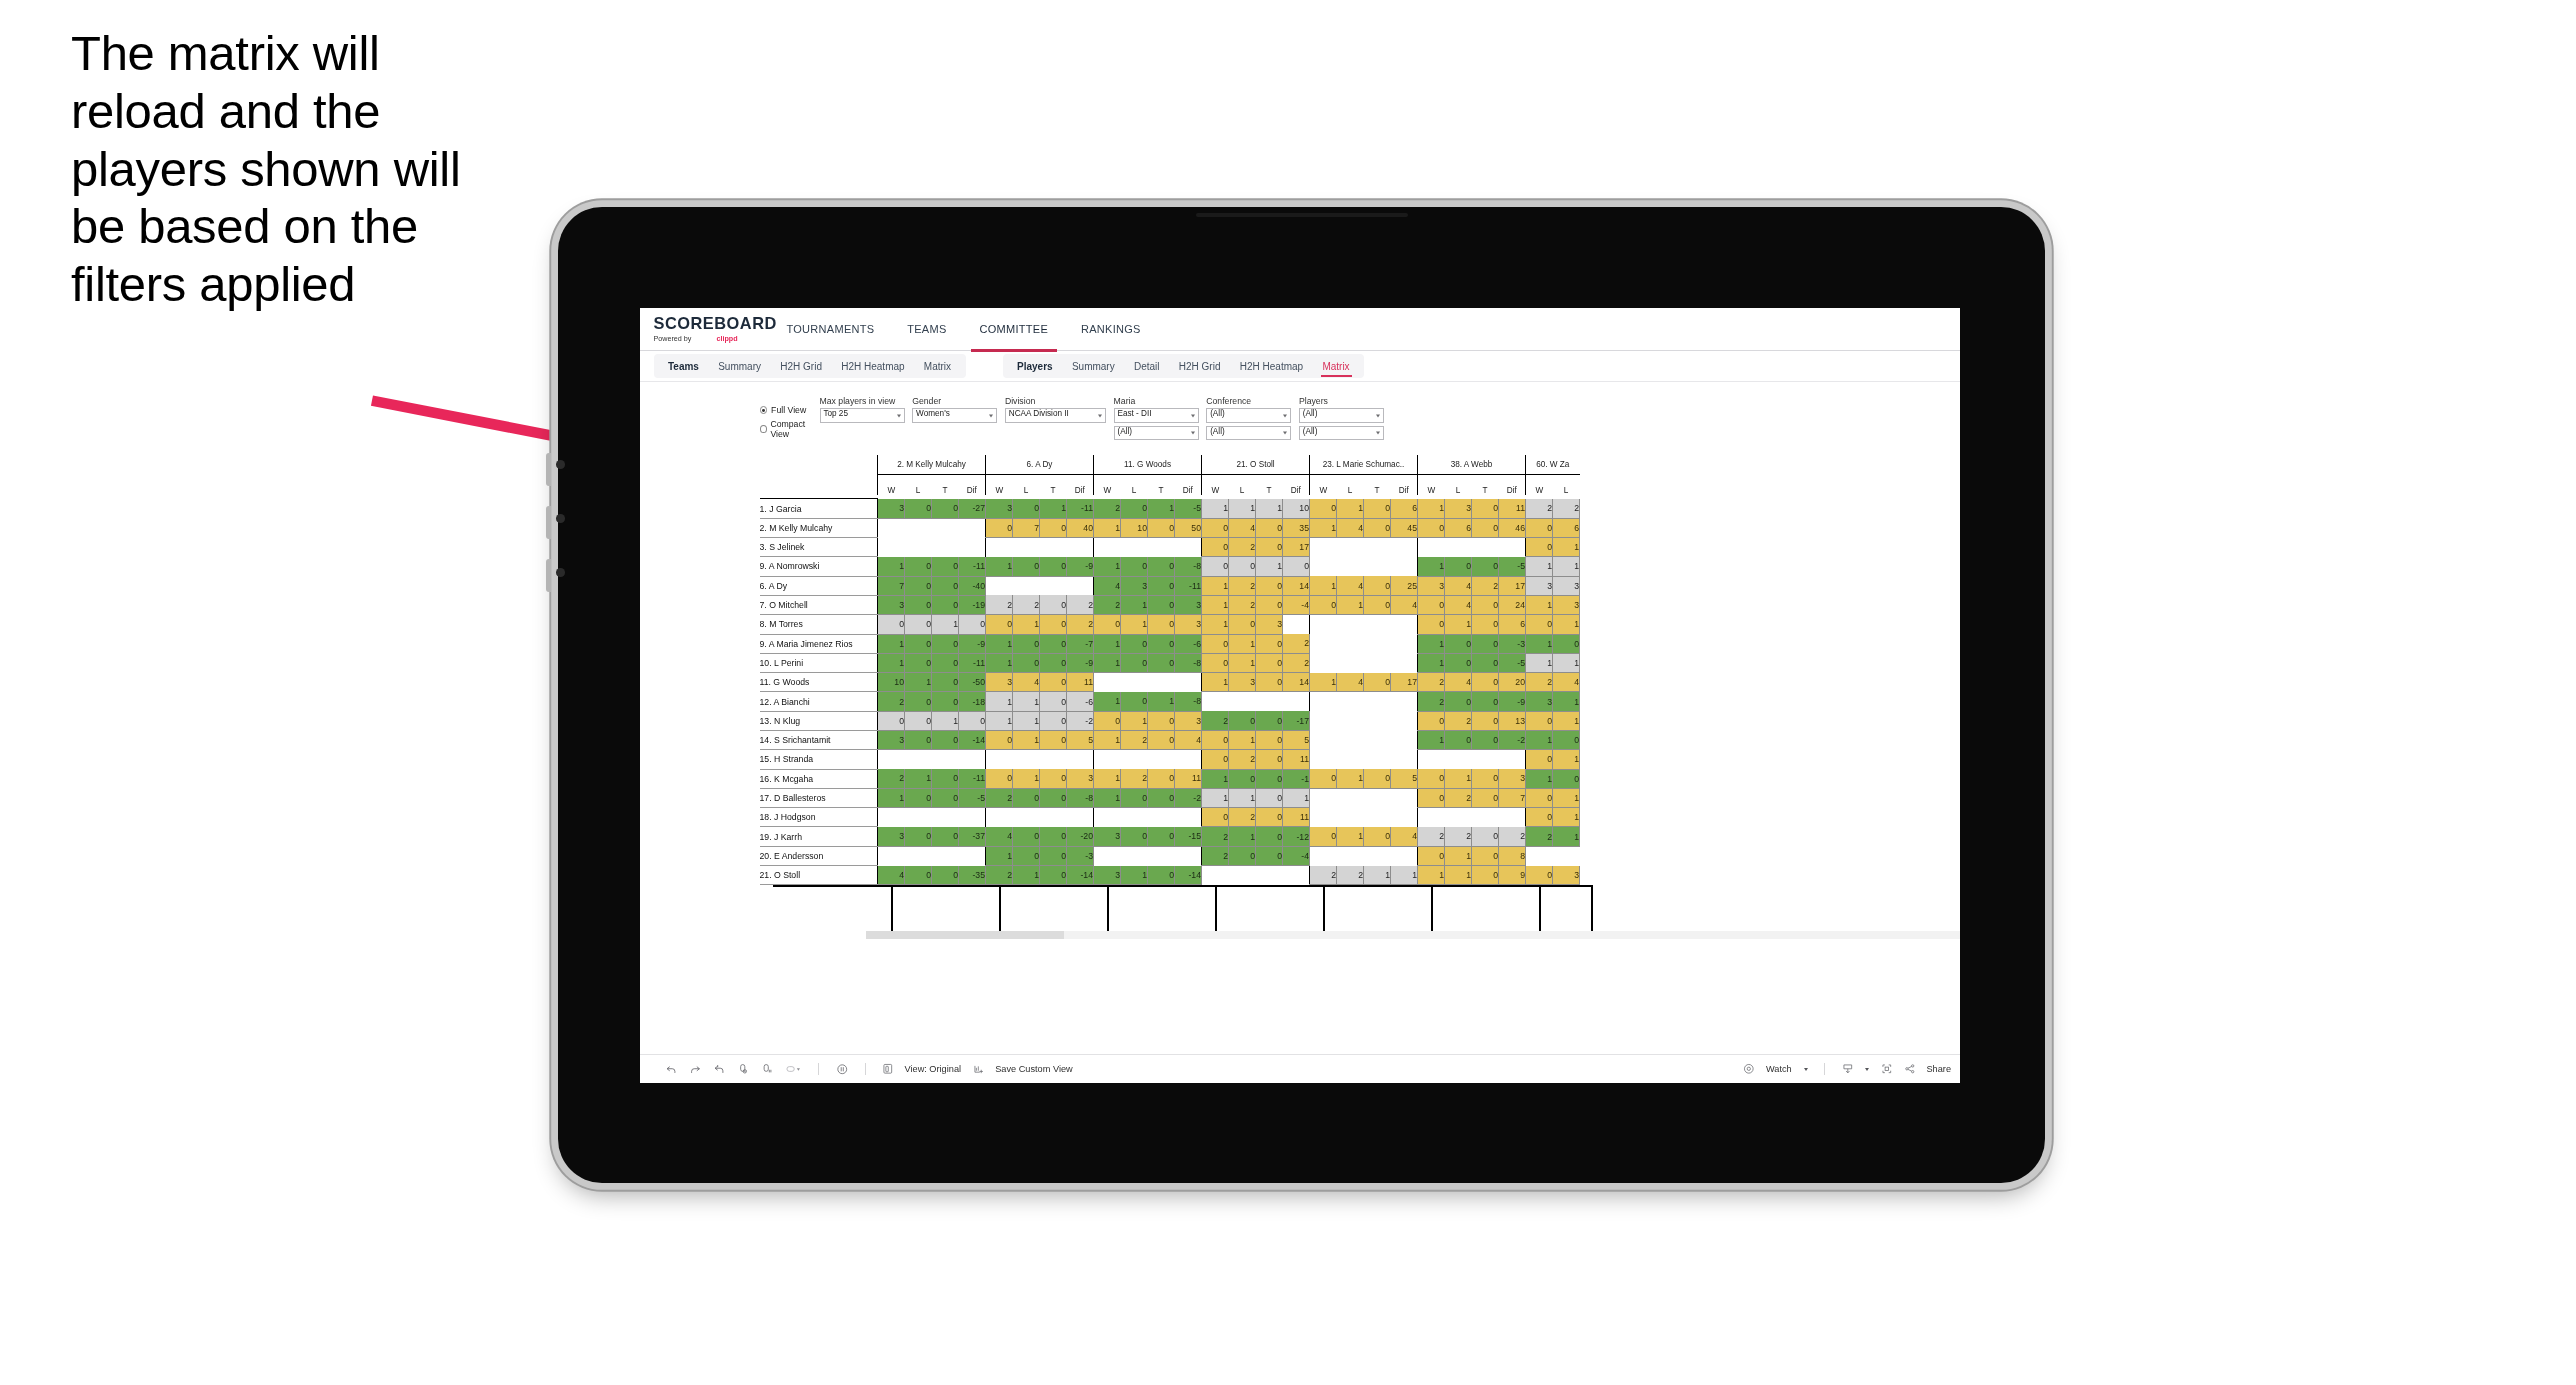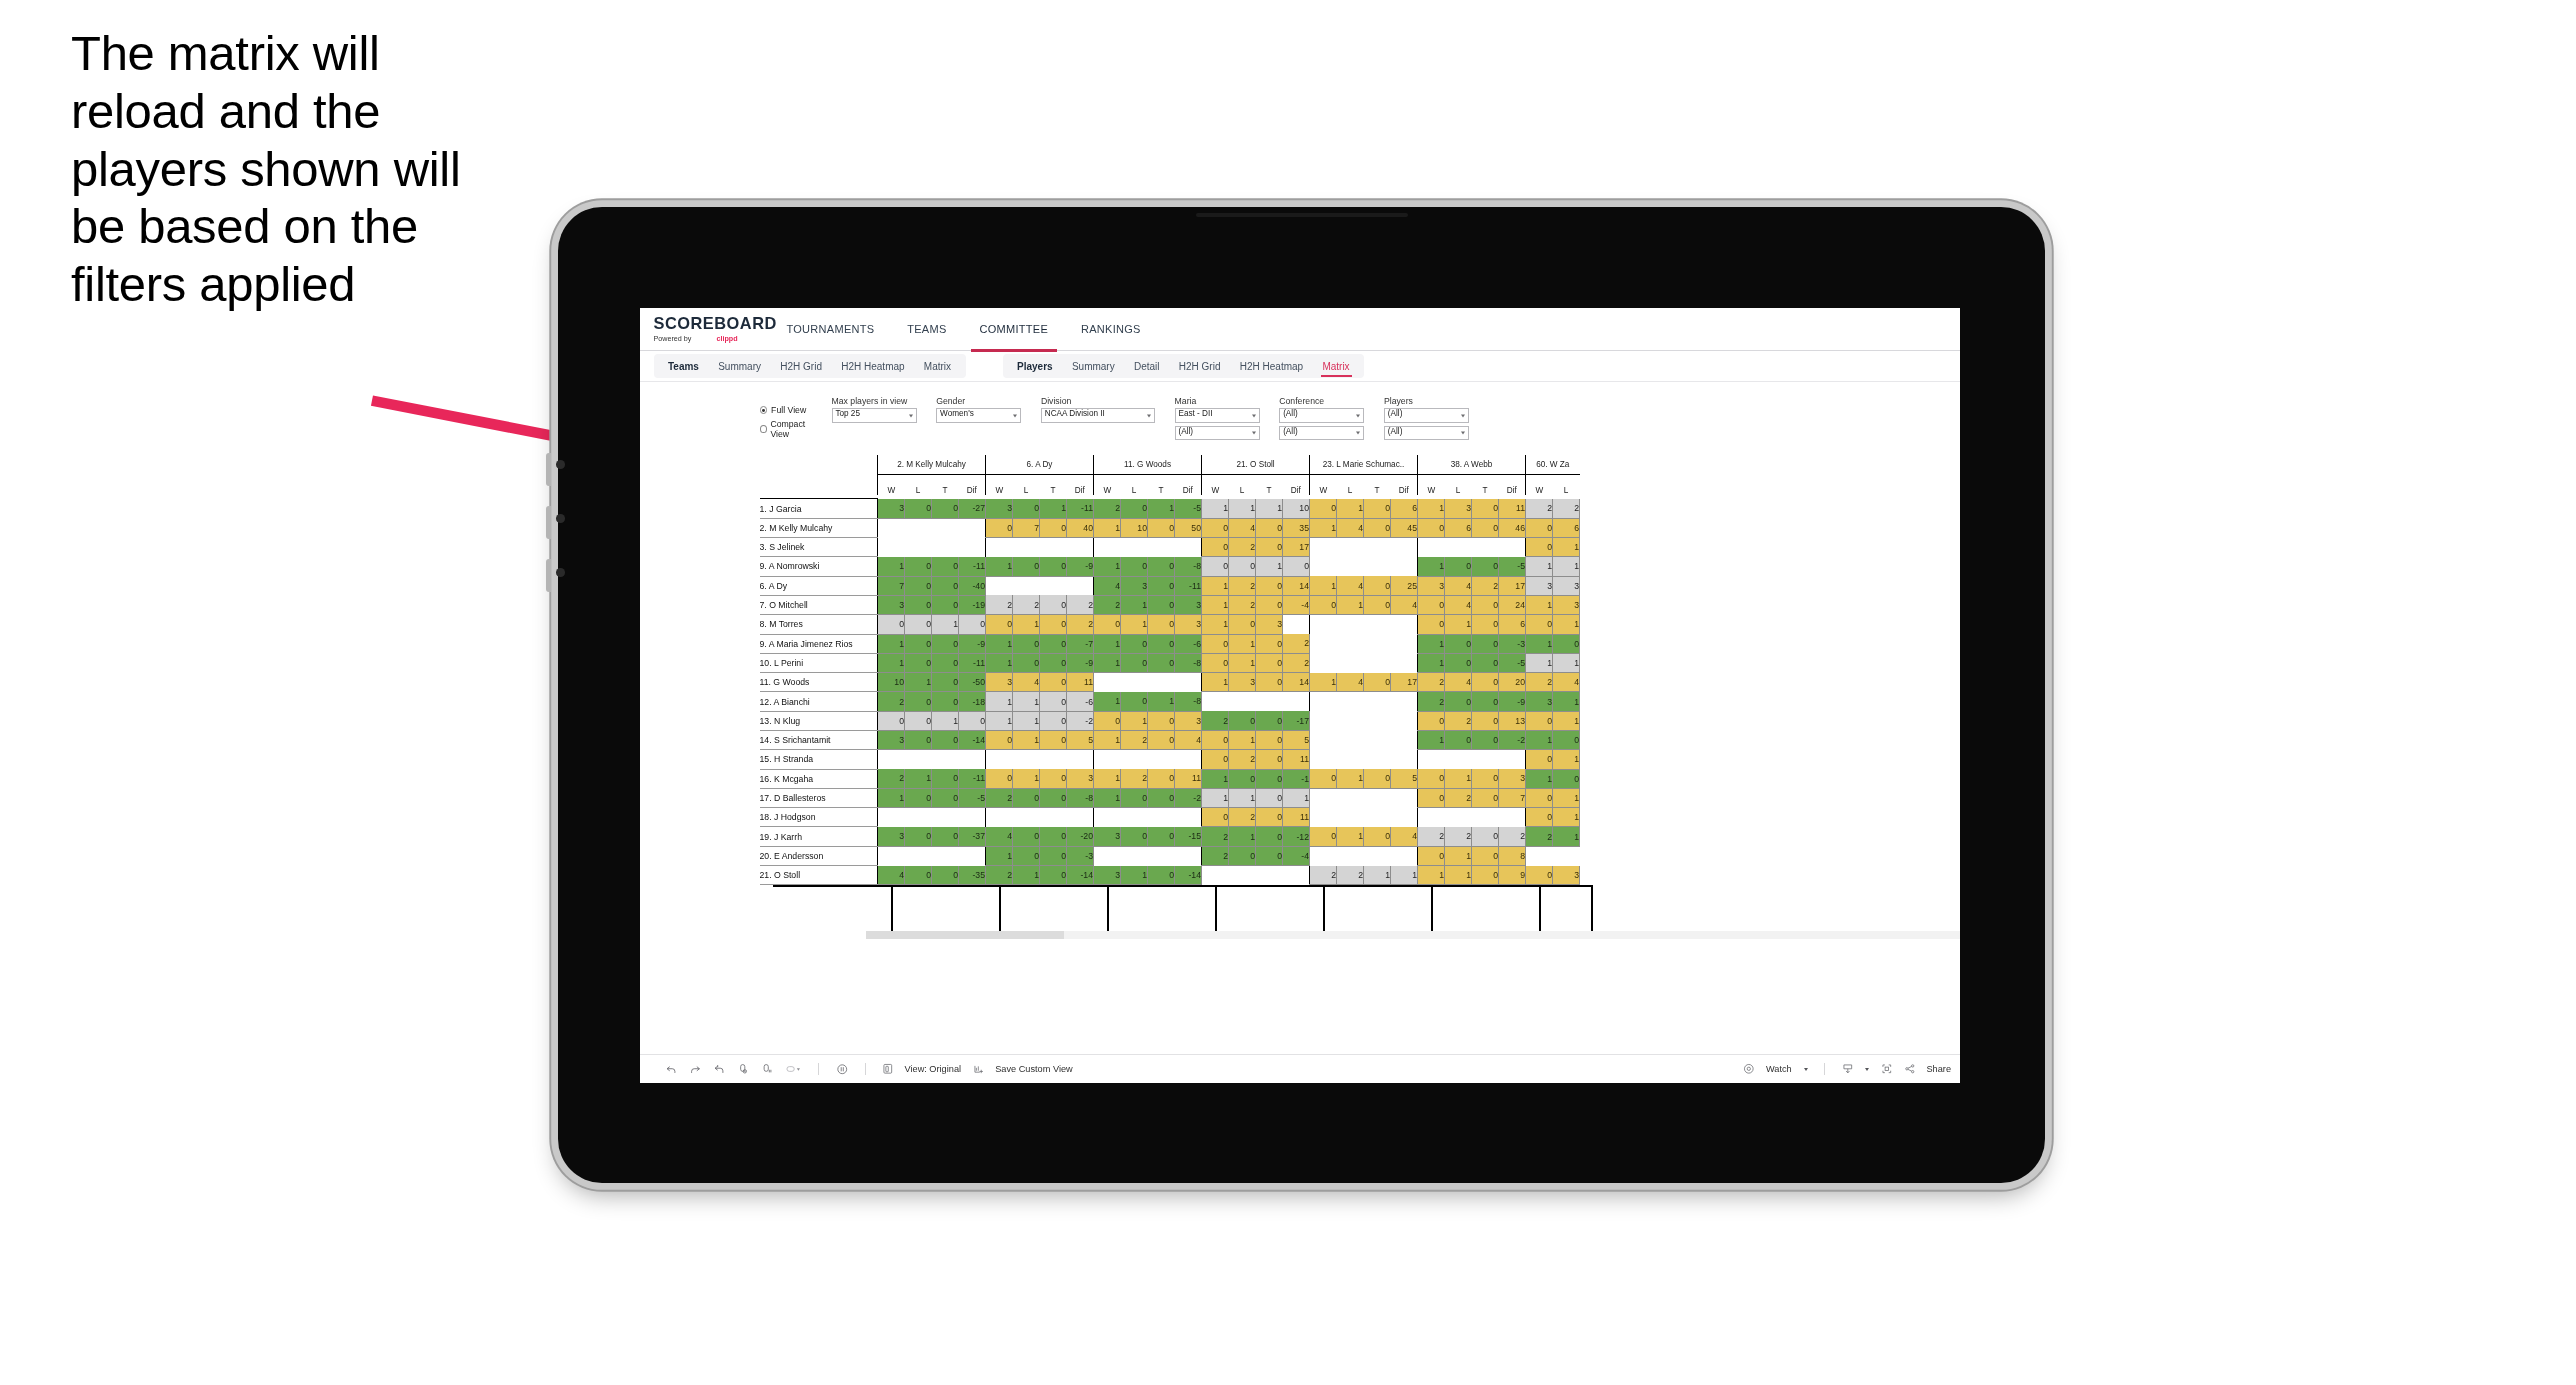--- a/index.html
+++ b/index.html
@@ -67,30 +67,30 @@
   #sheet{ position:absolute; left:106px; top:7.7px; width:1110px; }
 
   
   #filters{ display:flex; gap:0; align-items:flex-start; padding:5.8px 0 3.9px 13.5px; font-size:8.7px;}
   #viewradios{ width:60px; padding-top:8.7px; }
   .radio{ display:flex; align-items:center; gap:3.9px; margin-bottom:3.9px; font-size:8.7px; color:#222;}
   .rdot{ width:7.7px; height:7.7px; border-radius:50%; border:1px solid #888; background:#fff;
          display:inline-block; position:relative;}
   .rdot.on::after{ content:""; position:absolute; left:1.4px; top:1.4px; width:2.9px; height:2.9px;
          border-radius:50%; background:#333;}
-  .fgroup{ margin-right:7.7px;margin-left:12px; }
+  .fgroup{ margin-right:7.7px; }
   .flabel{ font-size:8.7px; color:#333; margin-bottom:1.9px; white-space:nowrap;}
   .fsel{ width:85px; height:14.5px; border:1px solid #b9b9bd; background:#fff;
          font-size:8.2px; color:#222; display:flex; padding:0 2.9px;
          position:relative; margin-bottom:2.9px; cursor:pointer;}
   .fsel .cv{ overflow:hidden; white-space:nowrap; }
   .fsel .ar{ position:absolute; right:2.9px; top:50%; transform:translateY(-50%);
          width:0;height:0;border-left:2.9px solid transparent;border-right:2.9px solid transparent;
          border-top:3.9px solid #6d6d70;}
-  .fgroup.wide .fsel{ width:114px;}
+  .fgroup.wide .fsel{ width:101px;}
 
   
   #matrixwrap{ margin-top:7.7px; padding-left:13.5px; position:relative;}
   table.mx{ border-collapse:collapse; table-layout:fixed; font-size:8.2px;}
   table.mx th, table.mx td{ padding:0; }
   .hdrname{ height:19.3px; text-align:center; font-size:8.2px; color:#222;
             border-bottom:1px solid #000; white-space:nowrap; overflow:hidden;
             border-left:1.9px solid #000; font-weight:normal;}
   .hdrname.first{ border-left:1.9px solid #000;}
   .hdrsub{ height:21px; text-align:center; font-size:8.2px; color:#222; font-weight:normal;

